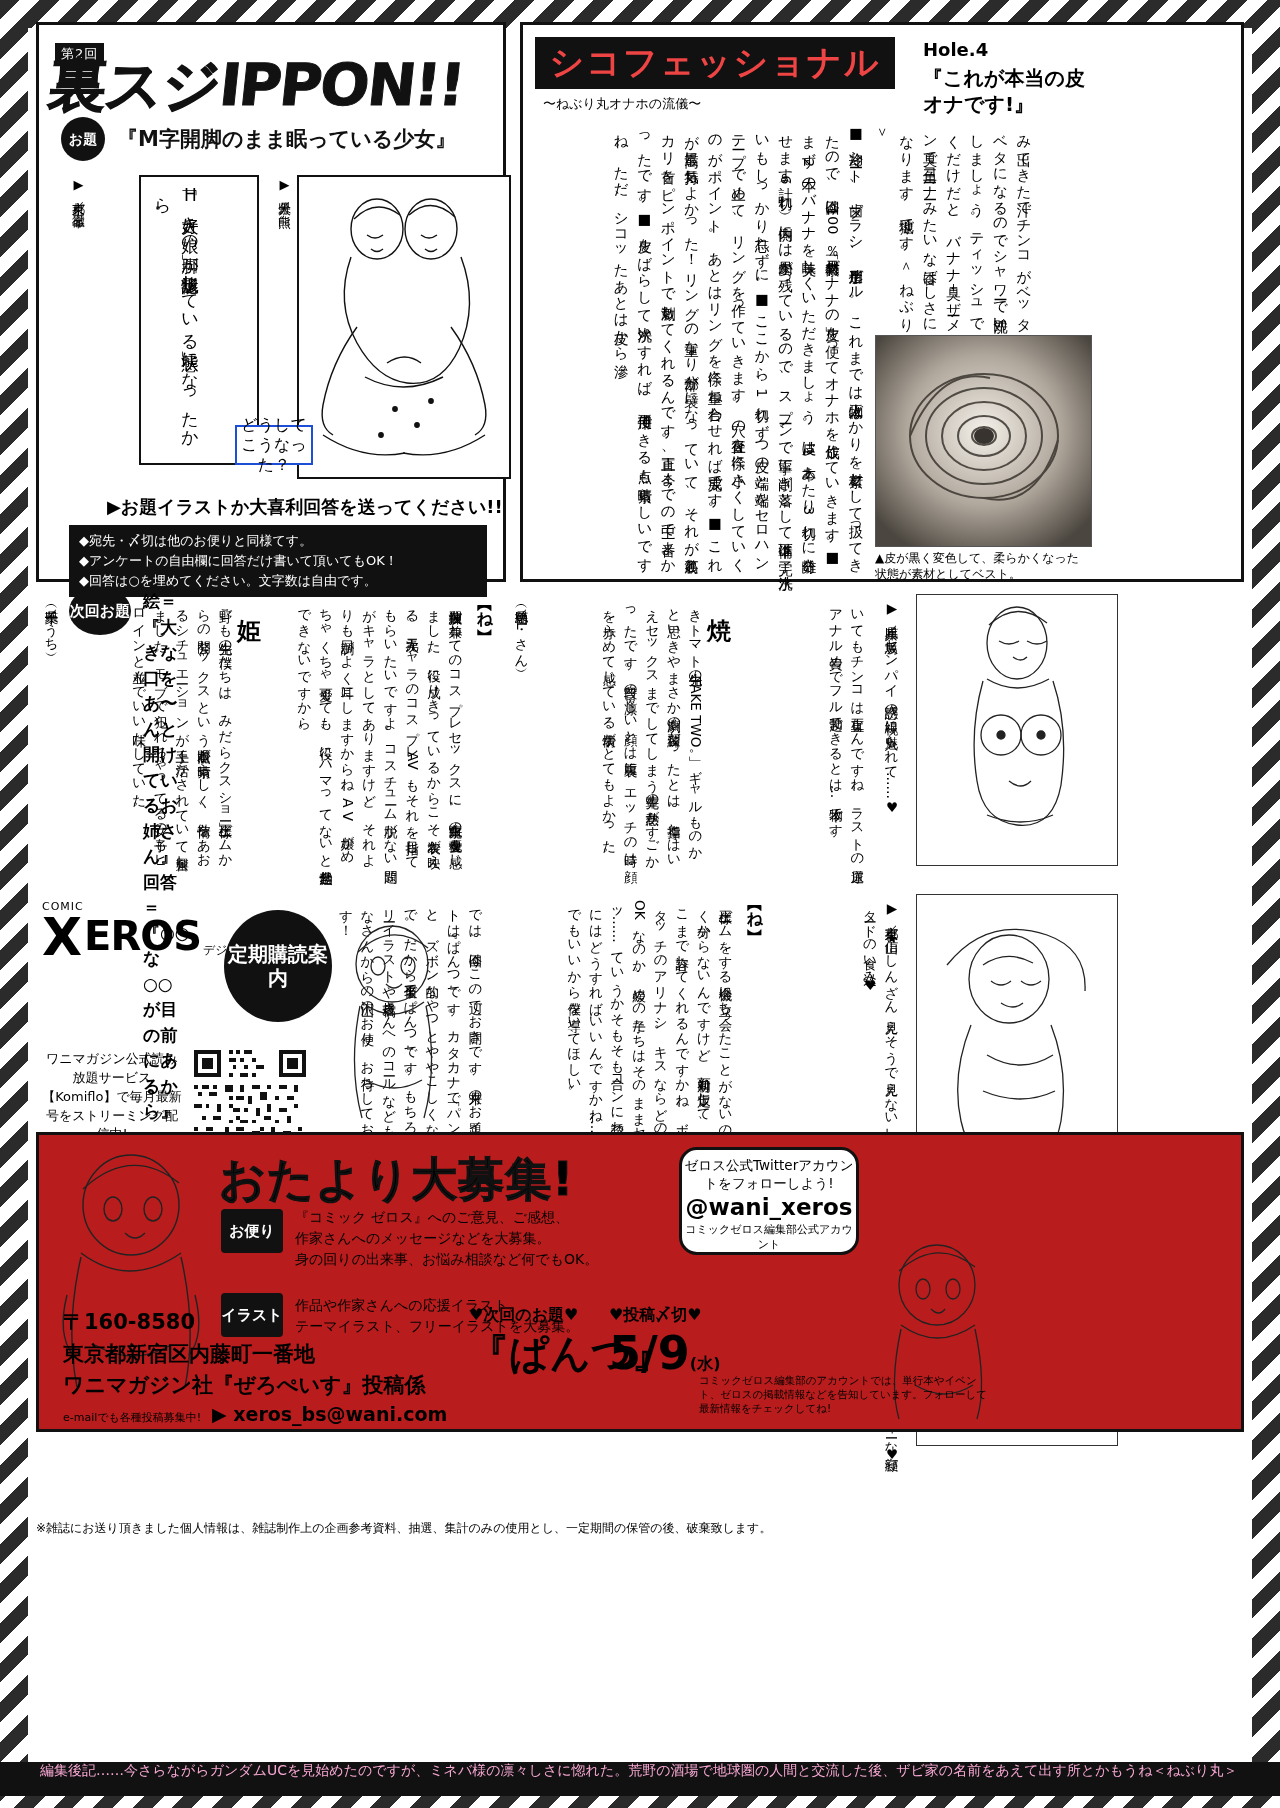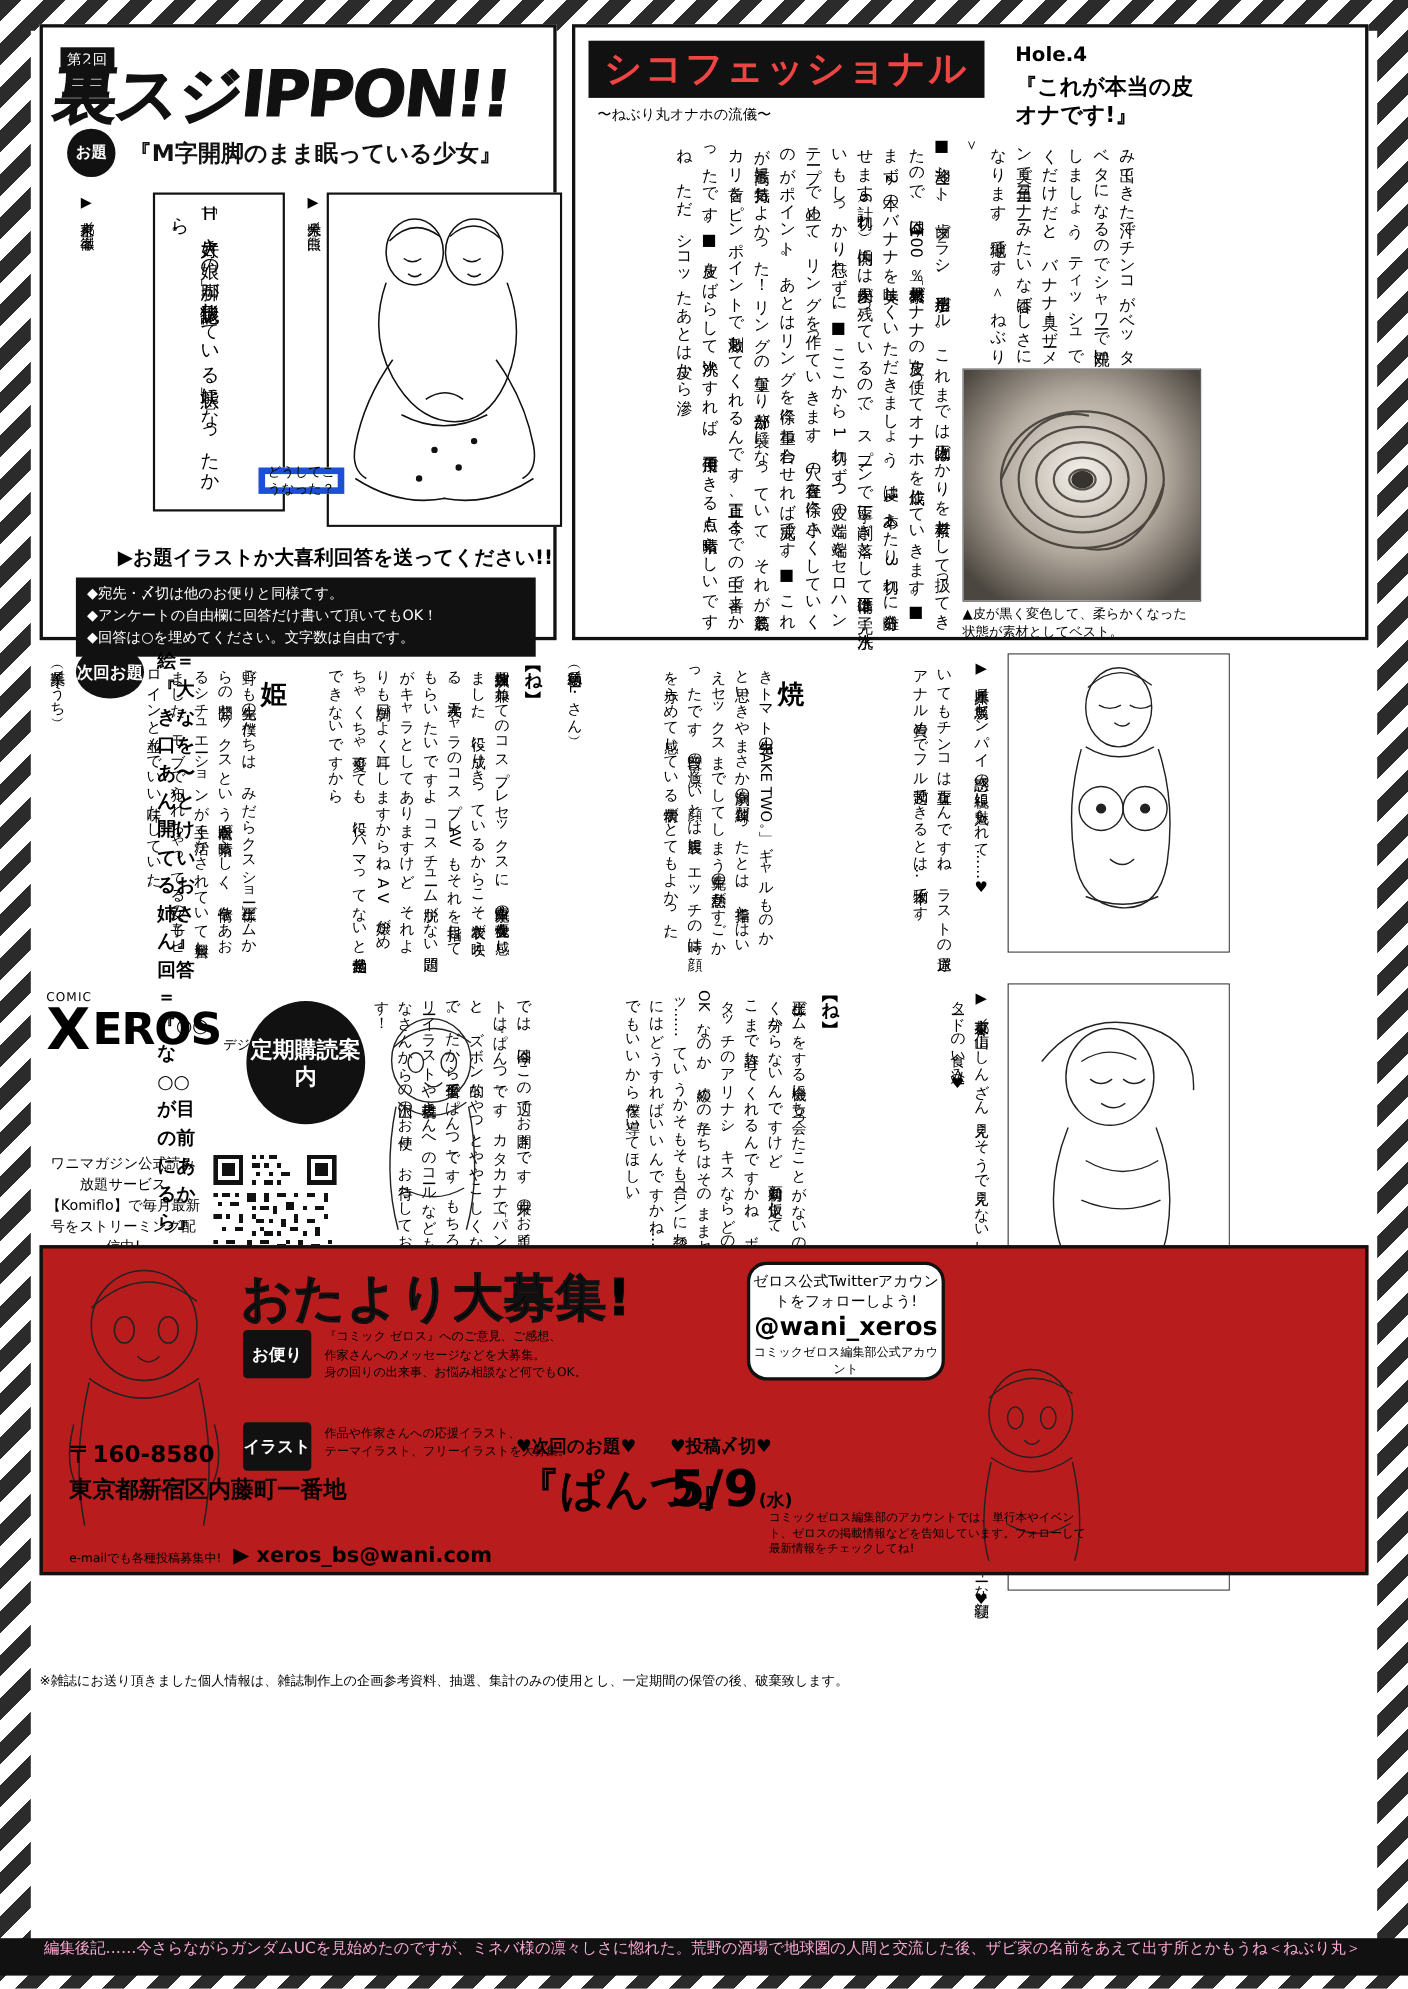--- a/index.html
+++ b/index.html
@@ -48,22 +48,22 @@
     border:2px solid #111;background:#fff;padding:8px;box-sizing:border-box;
   }
   .quote-box .vtext{font-size:17px;line-height:1.6;height:100%;}
   .credit-left{position:absolute;left:30px;top:152px;font-size:13px;height:150px;}
   .credit-illust{position:absolute;left:236px;top:152px;font-size:13px;height:120px;}
   .illust-frame{
     position:absolute;left:258px;top:150px;width:210px;height:300px;
     border:2px solid #111;background:#fff;overflow:hidden;
   }
   .bubble{
-    position:absolute;left:196px;top:400px;width:78px;height:24px;border:6px solid #1d4ed8;
-    background:#fff;font-size:12px;line-height:1.25;text-align:center;
+    position:absolute;left:196px;top:400px;width:78px;height:40px;border:2px solid #1d4ed8;
+    background:#fff;font-size:16px;line-height:1.25;text-align:center;
     display:flex;align-items:center;justify-content:center;padding:2px;box-sizing:border-box;
   }
   .call-line{position:absolute;left:36px;top:470px;font-size:18px;font-weight:bold;padding-left:32px;}
   .rules{
     position:absolute;left:30px;top:500px;right:16px;
     background:#111;color:#fff;font-size:13px;line-height:1.55;padding:6px 10px;box-sizing:border-box;
   }
   .next-wrap{position:absolute;left:30px;top:562px;}
   .next-badge{
     position:absolute;left:0;top:0;width:62px;height:48px;border-radius:50%;
@@ -121,21 +121,21 @@
   
   #ad{left:36px;top:1132px;width:1208px;height:300px;border:3px solid #111;background:#b91c1c;}
   .ad-title{
     position:absolute;left:180px;top:14px;font-size:46px;font-weight:bold;letter-spacing:1px;
     -webkit-text-stroke:1px #111;
   }
   .tag{
     position:absolute;width:62px;height:44px;background:#111;color:#fff;font-size:15px;font-weight:bold;
     display:flex;align-items:center;justify-content:center;text-align:center;line-height:1.1;border-radius:4px;
   }
-  .ad-line{position:absolute;font-size:11px;line-height:1.5;}
+  .ad-line{position:absolute;font-size:14px;line-height:1.5;}
   .tw-badge{
     position:absolute;left:640px;top:12px;width:180px;height:108px;border:3px solid #111;border-radius:18px;
     background:#fff;text-align:center;font-size:13.5px;line-height:1.35;padding-top:6px;box-sizing:border-box;
   }
   .tw-handle{font-size:23px;font-weight:bold;}
   .addr{position:absolute;left:24px;top:172px;font-size:17px;line-height:1.5;}
   .addr .big{font-size:21px;font-weight:bold;}
   .mail{position:absolute;left:24px;top:268px;font-size:15px;}
   .next-odai{position:absolute;left:430px;top:170px;font-size:16px;font-weight:bold;}
   .next-odai .word{font-size:40px;}
@@ -491,20 +491,21 @@
         <path d="M32 94 q-12 56 -2 90"></path>
         <path d="M106 94 q12 56 2 90"></path>
         <path d="M46 150 q30 18 58 0"></path>
       </g>
     </svg>
   </div>
 
   <div class="addr">
     <div class="big">〒160-8580</div>
     <div class="big">東京都新宿区内藤町一番地</div>
+    <div class="big">ワニマガジン社『ぜろぺいす』投稿係</div>
   </div>
   <div class="mail">
     <span style="font-size:11px;">e-mailでも各種投稿募集中!</span>
     <span style="font-size:19px;font-weight:bold;margin-left:6px;">▶ xeros_bs@wani.com</span>
   </div>
 
   <div class="next-odai">
     <div>♥次回のお題♥</div>
     <div class="word">『ぱんつ』</div>
   </div>

